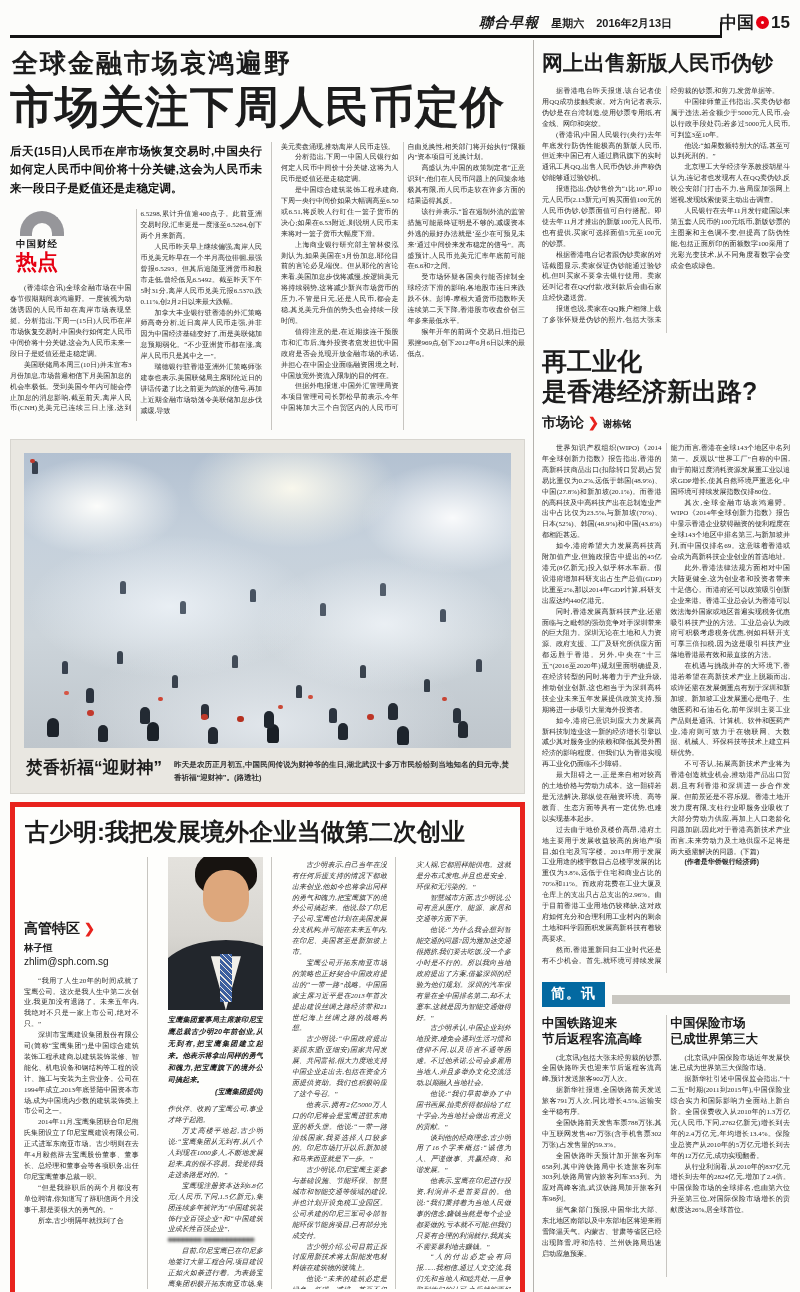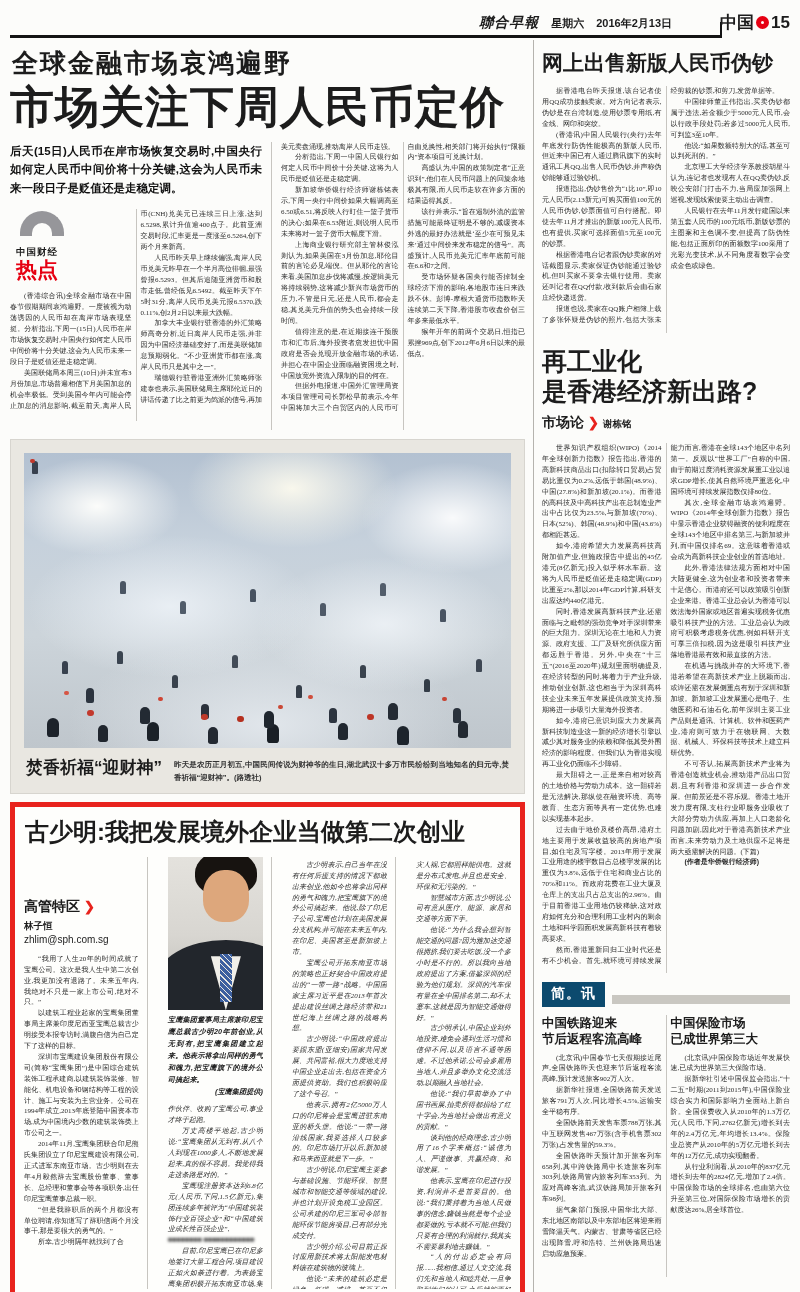--- a/index.html
+++ b/index.html
@@ -36,21 +36,21 @@
   .a-kicker { font-family:"Liberation Sans", sans-serif; font-weight:900; font-size:26px; letter-spacing:2px; margin:6px 0 0 2px; white-space:nowrap; }
   .a-head { font-family:"Liberation Sans", sans-serif; font-weight:900; font-size:44px; line-height:1.08; letter-spacing:1px; margin:2px 0 11px 0; white-space:nowrap; }
   .a-body { display:flex; height:288px; overflow:hidden; }
   .a-left { width:252px; }
   .a-lead { font-family:"Liberation Sans", sans-serif; font-weight:bold; font-size:11.5px; line-height:1.62; text-align:justify; margin:0 0 12px 0; color:#111; }
   .a-left-cols { column-count:2; column-gap:9px; column-rule:1px solid #c7c5c0; column-fill:auto; height:212px; overflow:hidden; }
   .a-right { flex:1; margin-left:9px; border-left:1px solid #c7c5c0; padding-left:9px;
     column-count:2; column-gap:9px; column-rule:1px solid #c7c5c0; column-fill:auto; height:288px; overflow:hidden; }
   .hotlogo { break-inside:avoid; margin:2px 0 10px 6px; }
   .arc { width:44px; height:25px; border:12px solid #96969a; border-bottom:none; border-radius:22px 22px 0 0; margin-left:4px; }
-  .hl1 { font-family:"Liberation Sans", sans-serif; font-weight:900; font-size:9.5px; letter-spacing:1px; margin-top:10px; }
+  .hl1 { font-family:"Liberation Sans", sans-serif; font-weight:900; font-size:9.5px; letter-spacing:1px; margin-top:2px; }
   .hl2 { font-family:"Liberation Sans", sans-serif; font-weight:900; font-size:21px; color:#e60012; line-height:1.05; }
 
   
   .photo-wrap { background:#e9e7e1; border:1px solid #d7d5cf; margin:9px 0 8px 0; padding:13px 13px 6px 13px; }
   .crowd { position:relative; height:295px; overflow:hidden;
     background:
       radial-gradient(ellipse 120px 70px at 15% 18%, rgba(255,255,252,.95), transparent 70%),
       radial-gradient(ellipse 150px 85px at 55% 12%, rgba(252,250,238,.95), transparent 70%),
       radial-gradient(ellipse 130px 80px at 88% 22%, rgba(255,255,255,.9), transparent 70%),
       radial-gradient(ellipse 190px 95px at 30% 52%, rgba(238,243,248,.85), transparent 75%),
@@ -107,21 +107,21 @@
   .c-body { column-count:2; column-gap:9px; column-rule:1px solid #c7c5c0; column-fill:auto; height:247px; overflow:hidden; }
   .o-head { font-family:"Liberation Sans", sans-serif; font-weight:900; font-size:25px; line-height:1.18; margin:14px 0 8px 0; }
   .o-byline { display:flex; align-items:baseline; gap:4px; margin:0 0 11px 0; }
   .o-label { font-family:"Liberation Sans", sans-serif; font-weight:900; font-size:14px; }
   .o-author { font-family:"Liberation Sans", sans-serif; font-weight:bold; font-size:9.5px; }
   .o-body { column-count:2; column-gap:9px; column-rule:1px solid #c7c5c0; column-fill:auto; height:530px; overflow:hidden; }
   .tag-author { font-family:"Liberation Sans", sans-serif; font-weight:bold; font-size:7.2px; text-align:right; margin:2px 0 0 0; }
 
   .briefs { margin-top:9px; }
   .b-banner { display:flex; align-items:flex-end; gap:7px; margin-bottom:8px; }
-  .b-title { background:#0c4a6e; color:#fff; font-family:"Liberation Sans", sans-serif; font-weight:900; font-size:14px; letter-spacing:1px; padding:3px 9px 4px 9px; }
+  .b-title { background:#0369a1; color:#fff; font-family:"Liberation Sans", sans-serif; font-weight:900; font-size:14px; letter-spacing:1px; padding:3px 9px 4px 9px; }
   .b-strip { flex:1; height:9px; background:#c9c7c1; margin-bottom:3px; }
   .b-body { column-count:2; column-gap:9px; column-rule:1px solid #c7c5c0; column-fill:auto; height:262px; overflow:hidden; }
   .b-h { font-family:"Liberation Sans", sans-serif; font-weight:900; font-size:12.5px; line-height:1.3; margin:0 0 5px 0; }
   .b-h.second { margin-top:9px; }
 </style>
 </head>
 <body>
 
 <div class="page">
 
@@ -162,21 +162,21 @@
                   <p>美国联储局本周三(10日)并未宣布3月份加息,市场普遍相信下月美国加息的机会率极低。受到美国今年内可能会停止加息的消息影响,截至前天,离岸人民币(CNH)兑美元已连续三日上涨,达到6.5298,累计升值逾400点子。此前亚洲交易时段,汇率更是一度涨至6.5264,创下两个月来新高。</p>
                   <p>人民币昨天早上继续偏强,离岸人民币兑美元昨早在一个半月高位徘徊,最强曾报6.5293。但其后追随亚洲货币和股市走低,曾经低见6.5492。截至昨天下午5时31分,离岸人民币兑美元报6.5370,跌0.11%,创2月2日以来最大跌幅。</p>
                   <p>加拿大丰业银行驻香港的外汇策略师高奇分析,近日离岸人民币走强,并非因为中国经济基础变好了,而是美联储加息预期弱化。“不少亚洲货币都在涨,离岸人民币只是其中之一”。</p>
                   <p>瑞德银行驻香港亚洲外汇策略师张建泰也表示,美国联储局主席耶伦近日的讲话传递了比之前更为鸽派的信号,再加上近期金融市场动荡令美联储加息步伐减缓,导致</p>
                 </div>
             </div>
           </div>
           <div class="a-right bt">
               <p class="cont">美元卖盘涌现,推动离岸人民币走强。</p>
               <p>分析指出,下周一中国人民银行如何定人民币中间价十分关键,这将为人民币是贬值还是走稳定调。</p>
-              <p>新加坡华侨银行经济师谢栋铭表示,下周一央行中间价如果大幅调高至6.50或6.51,将反映人行盯住一篮子货币的决心;如果在6.53附近,则说明人民币未来将对一篮子货币大幅度下滑。</p>
+              <p>是中国综合建筑装饰工程承建商,下周一央行中间价如果大幅调高至6.50或6.51,将反映人行盯住一篮子货币的决心;如果在6.53附近,则说明人民币未来将对一篮子货币大幅度下滑。</p>
               <p>上海商业银行研究部主管林俊泓则认为,如果美国在3月份加息,耶伦目前的言论必见端倪。但从耶伦的言论来看,美国加息步伐将减慢,按逻辑美元将持续弱势,这将减少新兴市场货币的压力,不管是日元,还是人民币,都会走稳,其兑美元升值的势头也会持续一段时间。</p>
               <p>值得注意的是,在近期接连干预股市和汇市后,海外投资者愈发担忧中国政府是否会兑现开放金融市场的承诺,并担心在中国企业面临融资困境之时,中国放宽外资流入限制的目的何在。</p>
               <p>但据外电报道,中国外汇管理局资本项目管理司司长郭松早前表示,今年中国将加大三个自贸区内的人民币可自由兑换性,相关部门将开始执行“限额内”资本项目可兑换计划。</p>
               <p>高盛认为,中国的政策制定者“正意识到”,他们在人民币问题上的回旋余地极其有限,而人民币走软在许多方面的结果适得其反。</p>
               <p>该行并表示,“旨在遏制外流的监管措施可能最终证明是不够的,减缓资本外逃的最好办法就是‘至少在可预见未来’通过中间价来发布稳定的信号”。高盛预计,人民币兑美元汇率年底前可能在6.6和7之间。</p>
               <p>受市场怀疑各国央行能否掉制全球经济下滑的影响,各地股市连日来跌跌不休。彭博-摩根大通货币指数昨天连续第二天下降,香港股市收盘价创三年多来最低水平。</p>
               <p>猴年开年的前两个交易日,恒指已累挫969点,创下2012年6月6日以来的最低点。</p>
             </div>
         </div>
       </article>
@@ -197,21 +197,20 @@
         <div class="f-cols">
           <div class="f-col bt">
             <div>
               <span class="col-label">高管特区</span>
               <span class="chev">❯</span>
             </div>
             <div class="reporter">林子恒</div>
             <div class="email">zhlim@sph.com.sg</div>
             <div>
                 <p>“我用了人生20年的时间成就了宝鹰公司。这次是我人生中第二次创业,我更加没有退路了。未来五年内,我绝对不只是一家上市公司,绝对不只。”</p>
-                <p>以建筑工程业起家的宝鹰集团董事局主席兼印度尼西亚宝鹰总裁古少明接受本报专访时,满腹自信为自己定下了这样的目标。</p>
                 <p>深圳市宝鹰建设集团股份有限公司(简称“宝鹰集团”)是中国综合建筑装饰工程承建商,以建筑装饰装修、智能化、机电设备和钢结构等工程的设计、施工与安装为主营业务。公司在1994年成立,2013年底登陆中国资本市场,成为中国境内少数的建筑装饰类上市公司之一。</p>
                 <p>2014年11月,宝鹰集团联合印尼熊氏集团设立了印尼宝鹰建设有限公司,正式进军东南亚市场。古少明则在去年4月毅然辞去宝鹰股份董事、董事长、总经理和董事会等各项职务,出任印尼宝鹰董事总裁一职。</p>
                 <p>“但是我辞职后的两个月都没有单位聘请,你知道写了辞职信两个月没事干,那是要很大的勇气的。”</p>
                 <p>所幸,古少明隔年就找到了合</p>
               </div>
           </div>
           <div class="f-col bt">
             <div class="portrait">
               <div class="po-hair"></div>
               <div class="po-face"></div>
@@ -275,21 +274,21 @@
       <article>
         <h2 class="o-head">再工业化<br>是香港经济新出路?</h2>
         <div class="o-byline">
           <span class="o-label">市场论</span>
           <span class="chev">❯</span>
           <span class="o-author">谢栋铭</span>
         </div>
         <div class="o-body bt">
           <div>
               <p>世界知识产权组织(WIPO)《2014年全球创新力指数》报告指出,香港的高新科技商品出口(扣除转口贸易)占贸易比重仅为0.2%,远低于韩国(48.9%)、中国(27.8%)和新加坡(20.1%)。而香港的高科技及中高科技产出在总制造业产出中占比仅为23.5%,与新加坡(70%)、日本(52%)、韩国(48.9%)和中国(43.6%)都相距甚远。</p>
-              <p>如今,港府希望大力发展高科技高附加值产业,但施政报告中提出的45亿港元(8亿新元)投入似乎杯水车薪。这将为人民币是贬值还是走稳定调(GDP)比重至2%,那以2014年GDP计算,科研支出应达约440亿港元。</p>
+              <p>如今,港府希望大力发展高科技高附加值产业,但施政报告中提出的45亿港元(8亿新元)投入似乎杯水车薪。假设港府增加科研支出占生产总值(GDP)比重至2%,那以2014年GDP计算,科研支出应达约440亿港元。</p>
               <p>同时,香港发展高新科技产业,还需面临与之毗邻的强劲竞争对手深圳带来的巨大阻力。深圳无论在土地和人力资源、政府支援、工厂及研究所供应方面都远胜于香港。另外,中央在“十三五”(2016至2020年)规划里面明确提及,在经济转型的同时,将着力于产业升级,推动创业创新,这也相当于为深圳高科技企业未来五年发展提供政策支持,预期将进一步吸引大量海外投资者。</p>
               <p>如今,港府已意识到应大力发展高新科技制造业这一新的经济增长引擎以减少其对服务业的依赖和降低其受外围经济的影响程度。但我们认为香港实现再工业化仍面临不少障碍。</p>
               <p>最大阻碍之一,正是来自相对较高的土地价格与劳动力成本。这一阻碍若是无法解决,那纵使在融资环境、高等教育、生态方面等具有一定优势,也难以实现基本起步。</p>
               <p>过去由于地价及楼价高昂,港府土地主要用于发展收益较高的房地产项目,如住宅及写字楼。2013年用于发展工业用途的楼宇数目占总楼宇发展的比重仅为3.8%,远低于住宅和商业占比的70%和11%。而政府花费在工业大厦及仓库上的支出只占总支出的2.96%。由于目前香港工业用地仍较稀缺,这对政府如何充分和合理利用工业村内的剩余土地和科学园面积发展高新科技有着较高要求。</p>
               <p>然而,香港重新回归工业时代还是有不少机会。首先,就环境可持续发展能力而言,香港在全球143个地区中名列第一。反观以“世界工厂”自称的中国,由于前期过度消耗资源发展重工业以追求GDP增长,使其自然环境严重恶化,中国环境可持续发展指数仅排80位。</p>
               <p>其次,全球金融市场哀鸿遍野。WIPO《2014年全球创新力指数》报告中显示香港企业获得融资的便利程度在全球143个地区中排名第三,与新加坡并列,而中国仅排名69。这意味着香港或会成为高新科技企业创业的首选地址。</p>
               <p>此外,香港法律法规方面相对中国大陆更健全,这为创业者和投资者带来十足信心。而港府还可以政策吸引创新企业来港。香港工业总会认为香港可以效法海外国家或地区普遍实现税务优惠吸引科技产业的方法。工业总会认为政府可积极考虑税务优惠,例如科研开支可享三倍扣税,因为这是吸引科技产业落地香港最有效和最直接的方法。</p>
               <p>在机遇与挑战并存的大环境下,香港若希望在高新技术产业上脱颖而出,或许还需在发展侧重点有别于深圳和新加坡。新加坡工业发展重心是电子、生物医药和石油石化,前年深圳主要工业产品则是通讯、计算机、软件和医药产业,港府则可致力于在物联网、大数据、机械人、环保科技等技术上建立科研优势。</p>
               <p>不可否认,拓展高新技术产业将为香港创造就业机会,推动港产品出口贸易,且有利香港和深圳进一步合作发展。但前景还是不容乐观。香港土地开发力度有限,支柱行业即服务业吸收了大部分劳动力供应,再加上人口老龄化问题加剧,因此对于香港高新技术产业而言,未来劳动力及土地供应不足将是两大亟需解决的问题。(下篇)</p>
             </div>
@@ -298,21 +297,21 @@
       </article>
 
       <section class="briefs">
         <div class="b-banner">
           <span class="b-title">简。讯</span>
           <span class="b-strip"></span>
         </div>
         <div class="b-body bt">
           <h3 class="b-h">中国铁路迎来<br>节后返程客流高峰</h3>
           <div>
-              <p>(北京讯)中国春节七天假期接近尾声,全国铁路昨天也迎来节后返程客流高峰,预计发送旅客902万人次。</p>
+              <p>(北京讯)包括大张未经剪裁的钞票,全国铁路昨天也迎来节后返程客流高峰,预计发送旅客902万人次。</p>
               <p>据新华社报道,全国铁路前天发送旅客791万人次,同比增长4.5%,运输安全平稳有序。</p>
               <p>全国铁路前天发售车票788万张,其中互联网发售467万张(含手机售票302万张),占发售量的59.3%。</p>
               <p>全国铁路昨天预计加开旅客列车658列,其中跨铁路局中长途旅客列车303列,铁路局管内旅客列车353列。为应对高峰客流,武汉铁路局加开旅客列车98列。</p>
               <p>据气象部门预报,中国华北大部、东北地区南部以及中东部地区将迎来雨雪降温天气。内蒙古、甘肃等省区已经出现降雪,呼和浩特、兰州铁路局迅速启动应急预案。</p>
             </div>
           <h3 class="b-h second">中国保险市场<br>已成世界第三大</h3>
           <div>
               <p>(北京讯)中国保险市场近年发展快速,已成为世界第三大保险市场。</p>
               <p>据新华社引述中国保监会指出,“十二五”时期(2011到2015年),中国保险业综合实力和国际影响力全面站上新台阶。全国保费收入从2010年的1.3万亿元(人民币,下同,2762亿新元)增长到去年的2.4万亿元,年均增长13.4%。保险业总资产从2010年的5万亿元增长到去年的12万亿元,成功实现翻番。</p>
               <p>从行业利润看,从2010年的837亿元增长到去年的2824亿元,增加了2.4倍。中国保险市场的全球排名,也由第六位升至第三位,对国际保险市场增长的贡献度达26%,居全球首位。</p>

